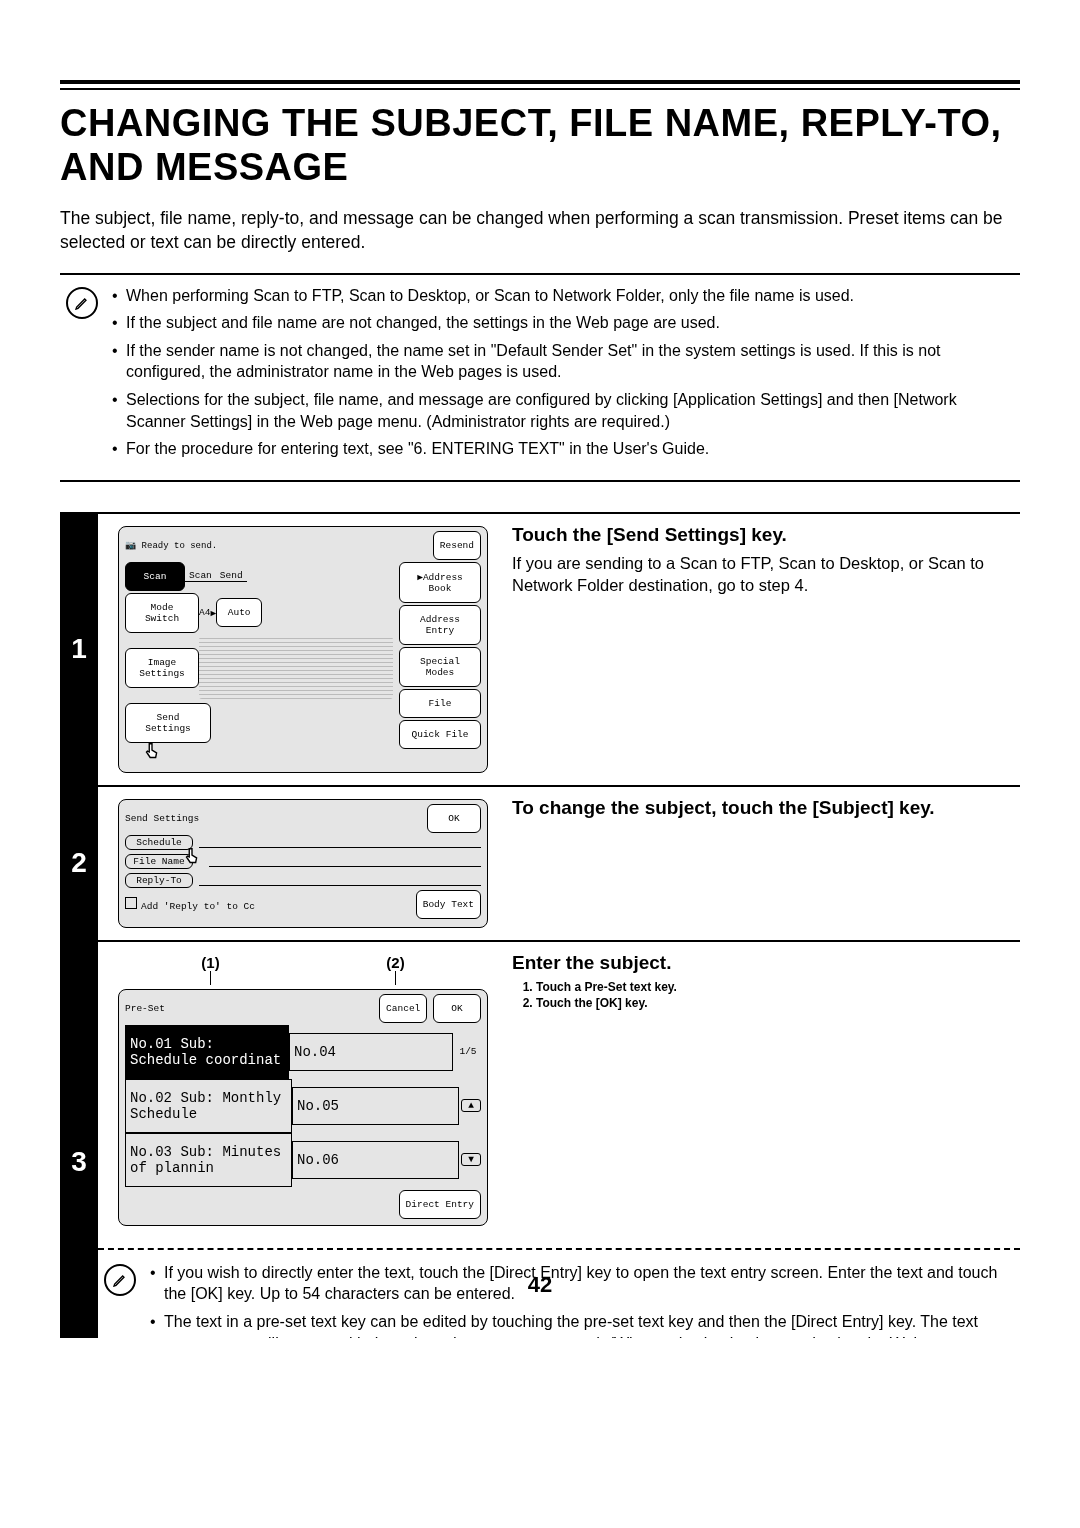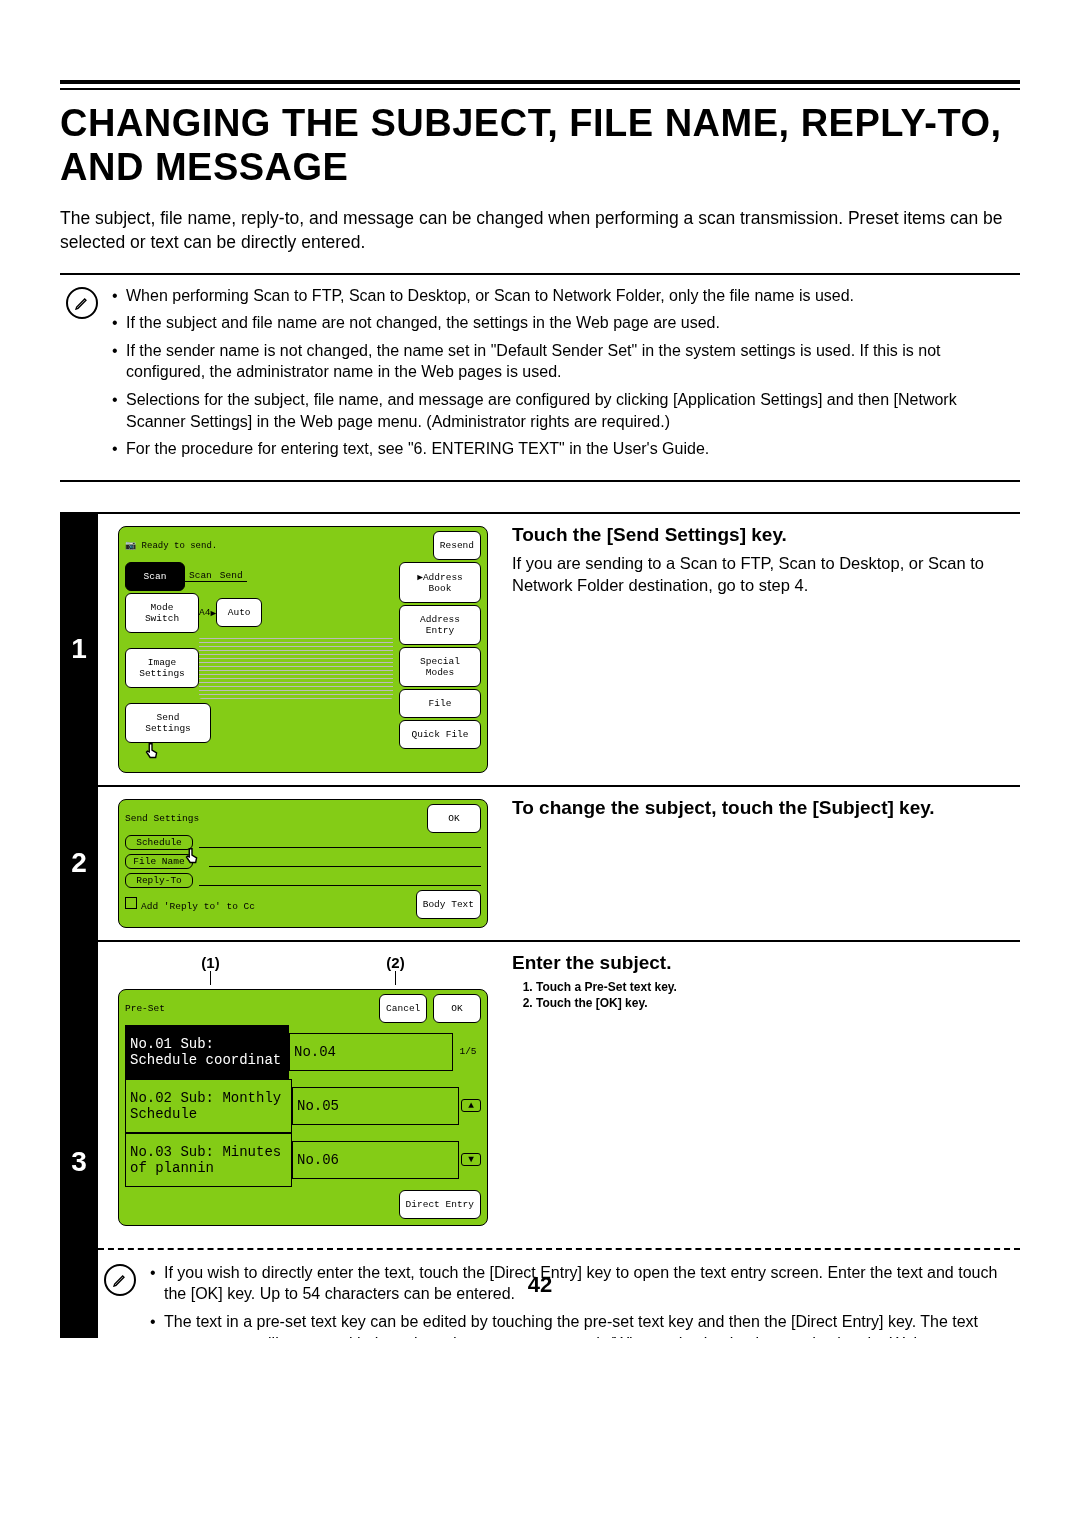--- a/index.html
+++ b/index.html
@@ -106,21 +106,21 @@
     margin: 4px 0 0 0;
     padding-left: 24px;
   }
   .step-desc ol li { margin-bottom: 2px; }
 
   
   .panel {
     border: 1.5px solid #000;
     border-radius: 8px;
     width: 370px;
-    background: #84cc16;
+    background: #e5e5e5;
     font-family: "Courier New", monospace;
     font-size: 9.5px;
     box-sizing: border-box;
     padding: 4px 6px 6px 6px;
     position: relative;
   }
   .panel .title-row { display:flex; justify-content:space-between; align-items:center; margin-bottom:2px;}
   .panel .btn {
     border: 1px solid #000;
     border-radius: 6px;

